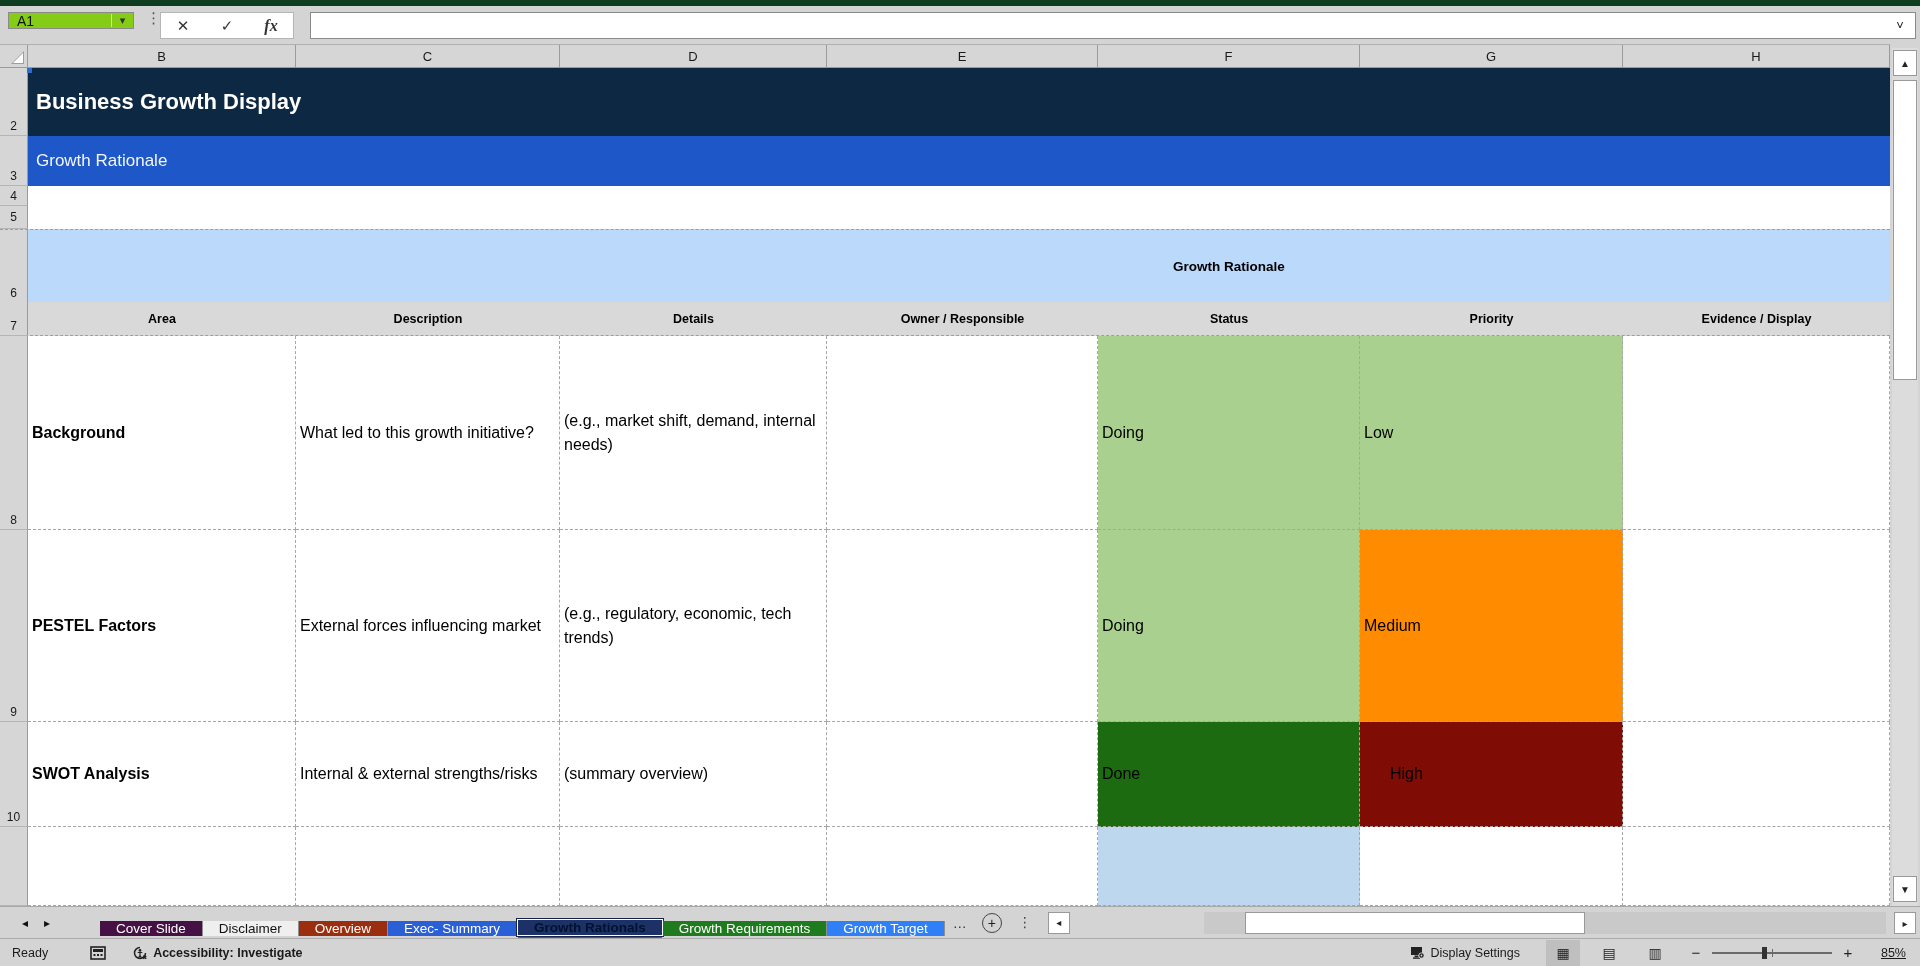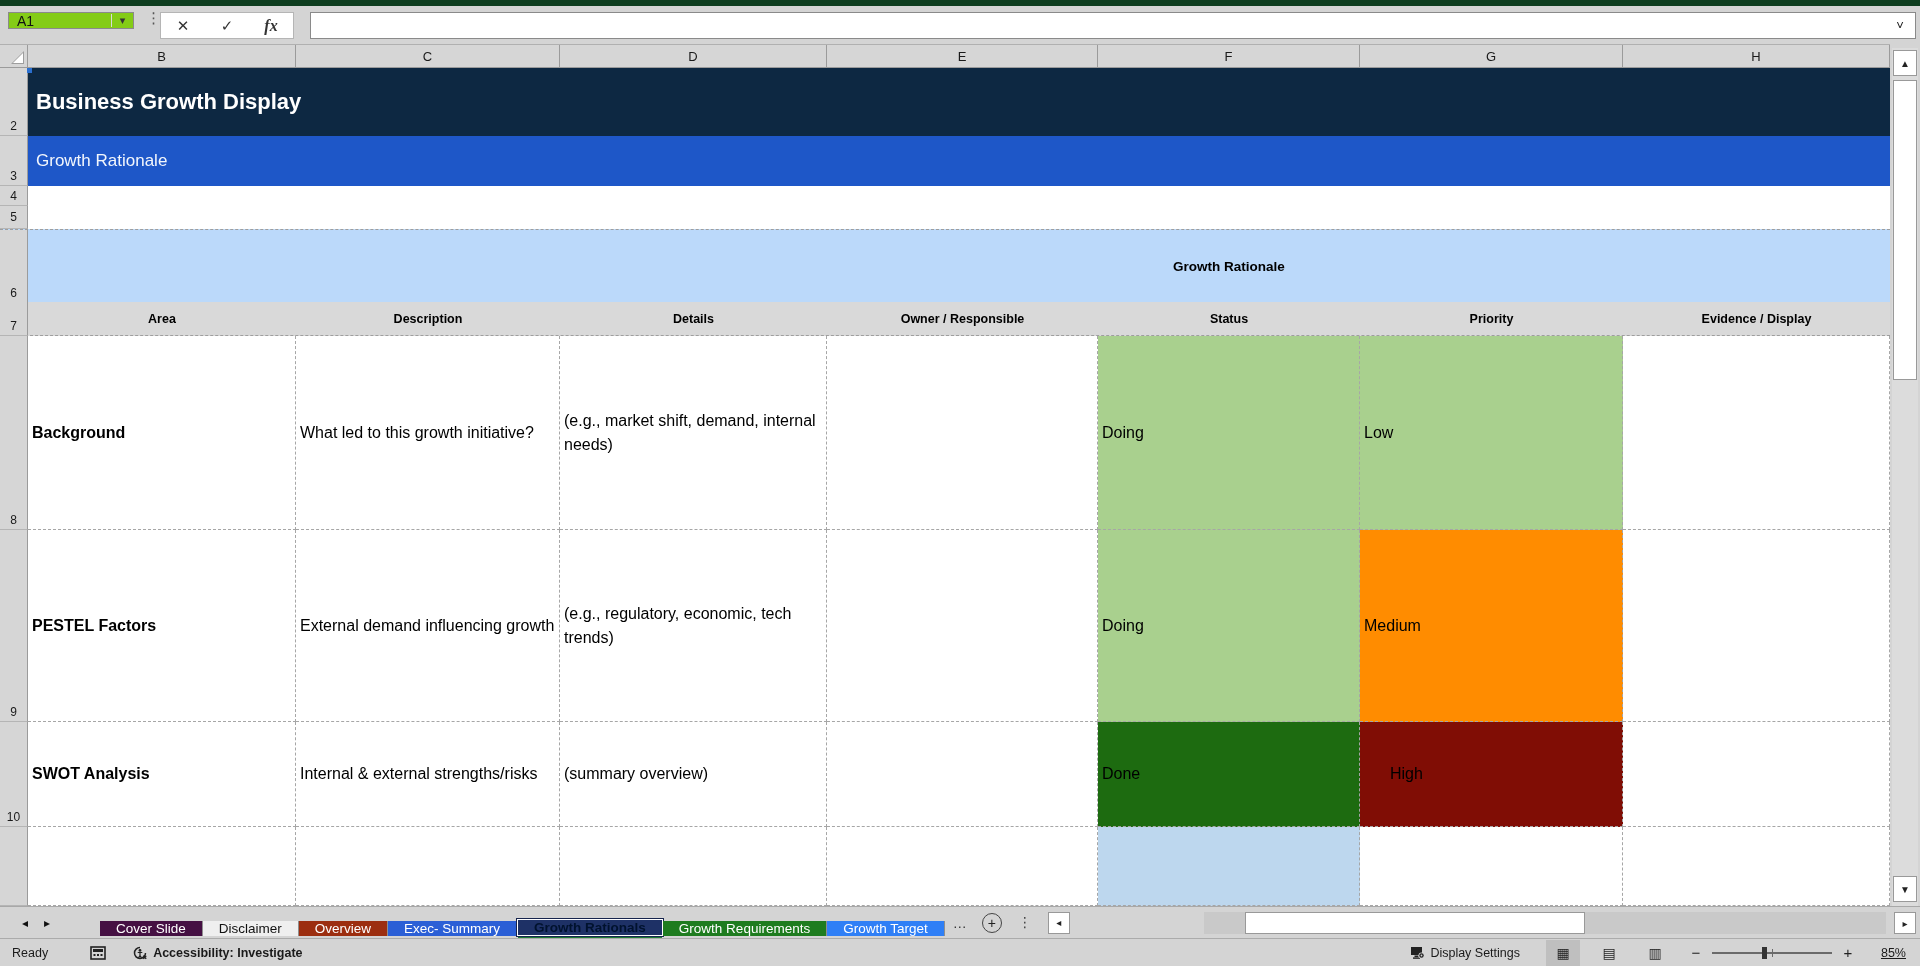--- a/index.html
+++ b/index.html
@@ -187,21 +187,21 @@
       <div class="cell w-d wrap">(e.g., market shift, demand, internal needs)</div>
       <div class="cell w-e"></div>
       <div class="cell w-f bg-lgreen">Doing</div>
       <div class="cell w-g bg-lgreen">Low</div>
       <div class="cell w-h"></div>
     </div>
 
     <div class="grow row-data h192">
       <div class="rh h192">9</div>
       <div class="cell w-b bold">PESTEL Factors</div>
-      <div class="cell w-c wrap">External demand influencing growth</div>
+      <div class="cell w-c wrap">External forces influencing market</div>
       <div class="cell w-d wrap">(e.g., regulatory, economic, tech trends)</div>
       <div class="cell w-e"></div>
       <div class="cell w-f bg-lgreen">Doing</div>
       <div class="cell w-g bg-orange">Medium</div>
       <div class="cell w-h"></div>
     </div>
 
     <div class="grow row-data h105">
       <div class="rh h105">10</div>
       <div class="cell w-b bold">SWOT Analysis</div>

